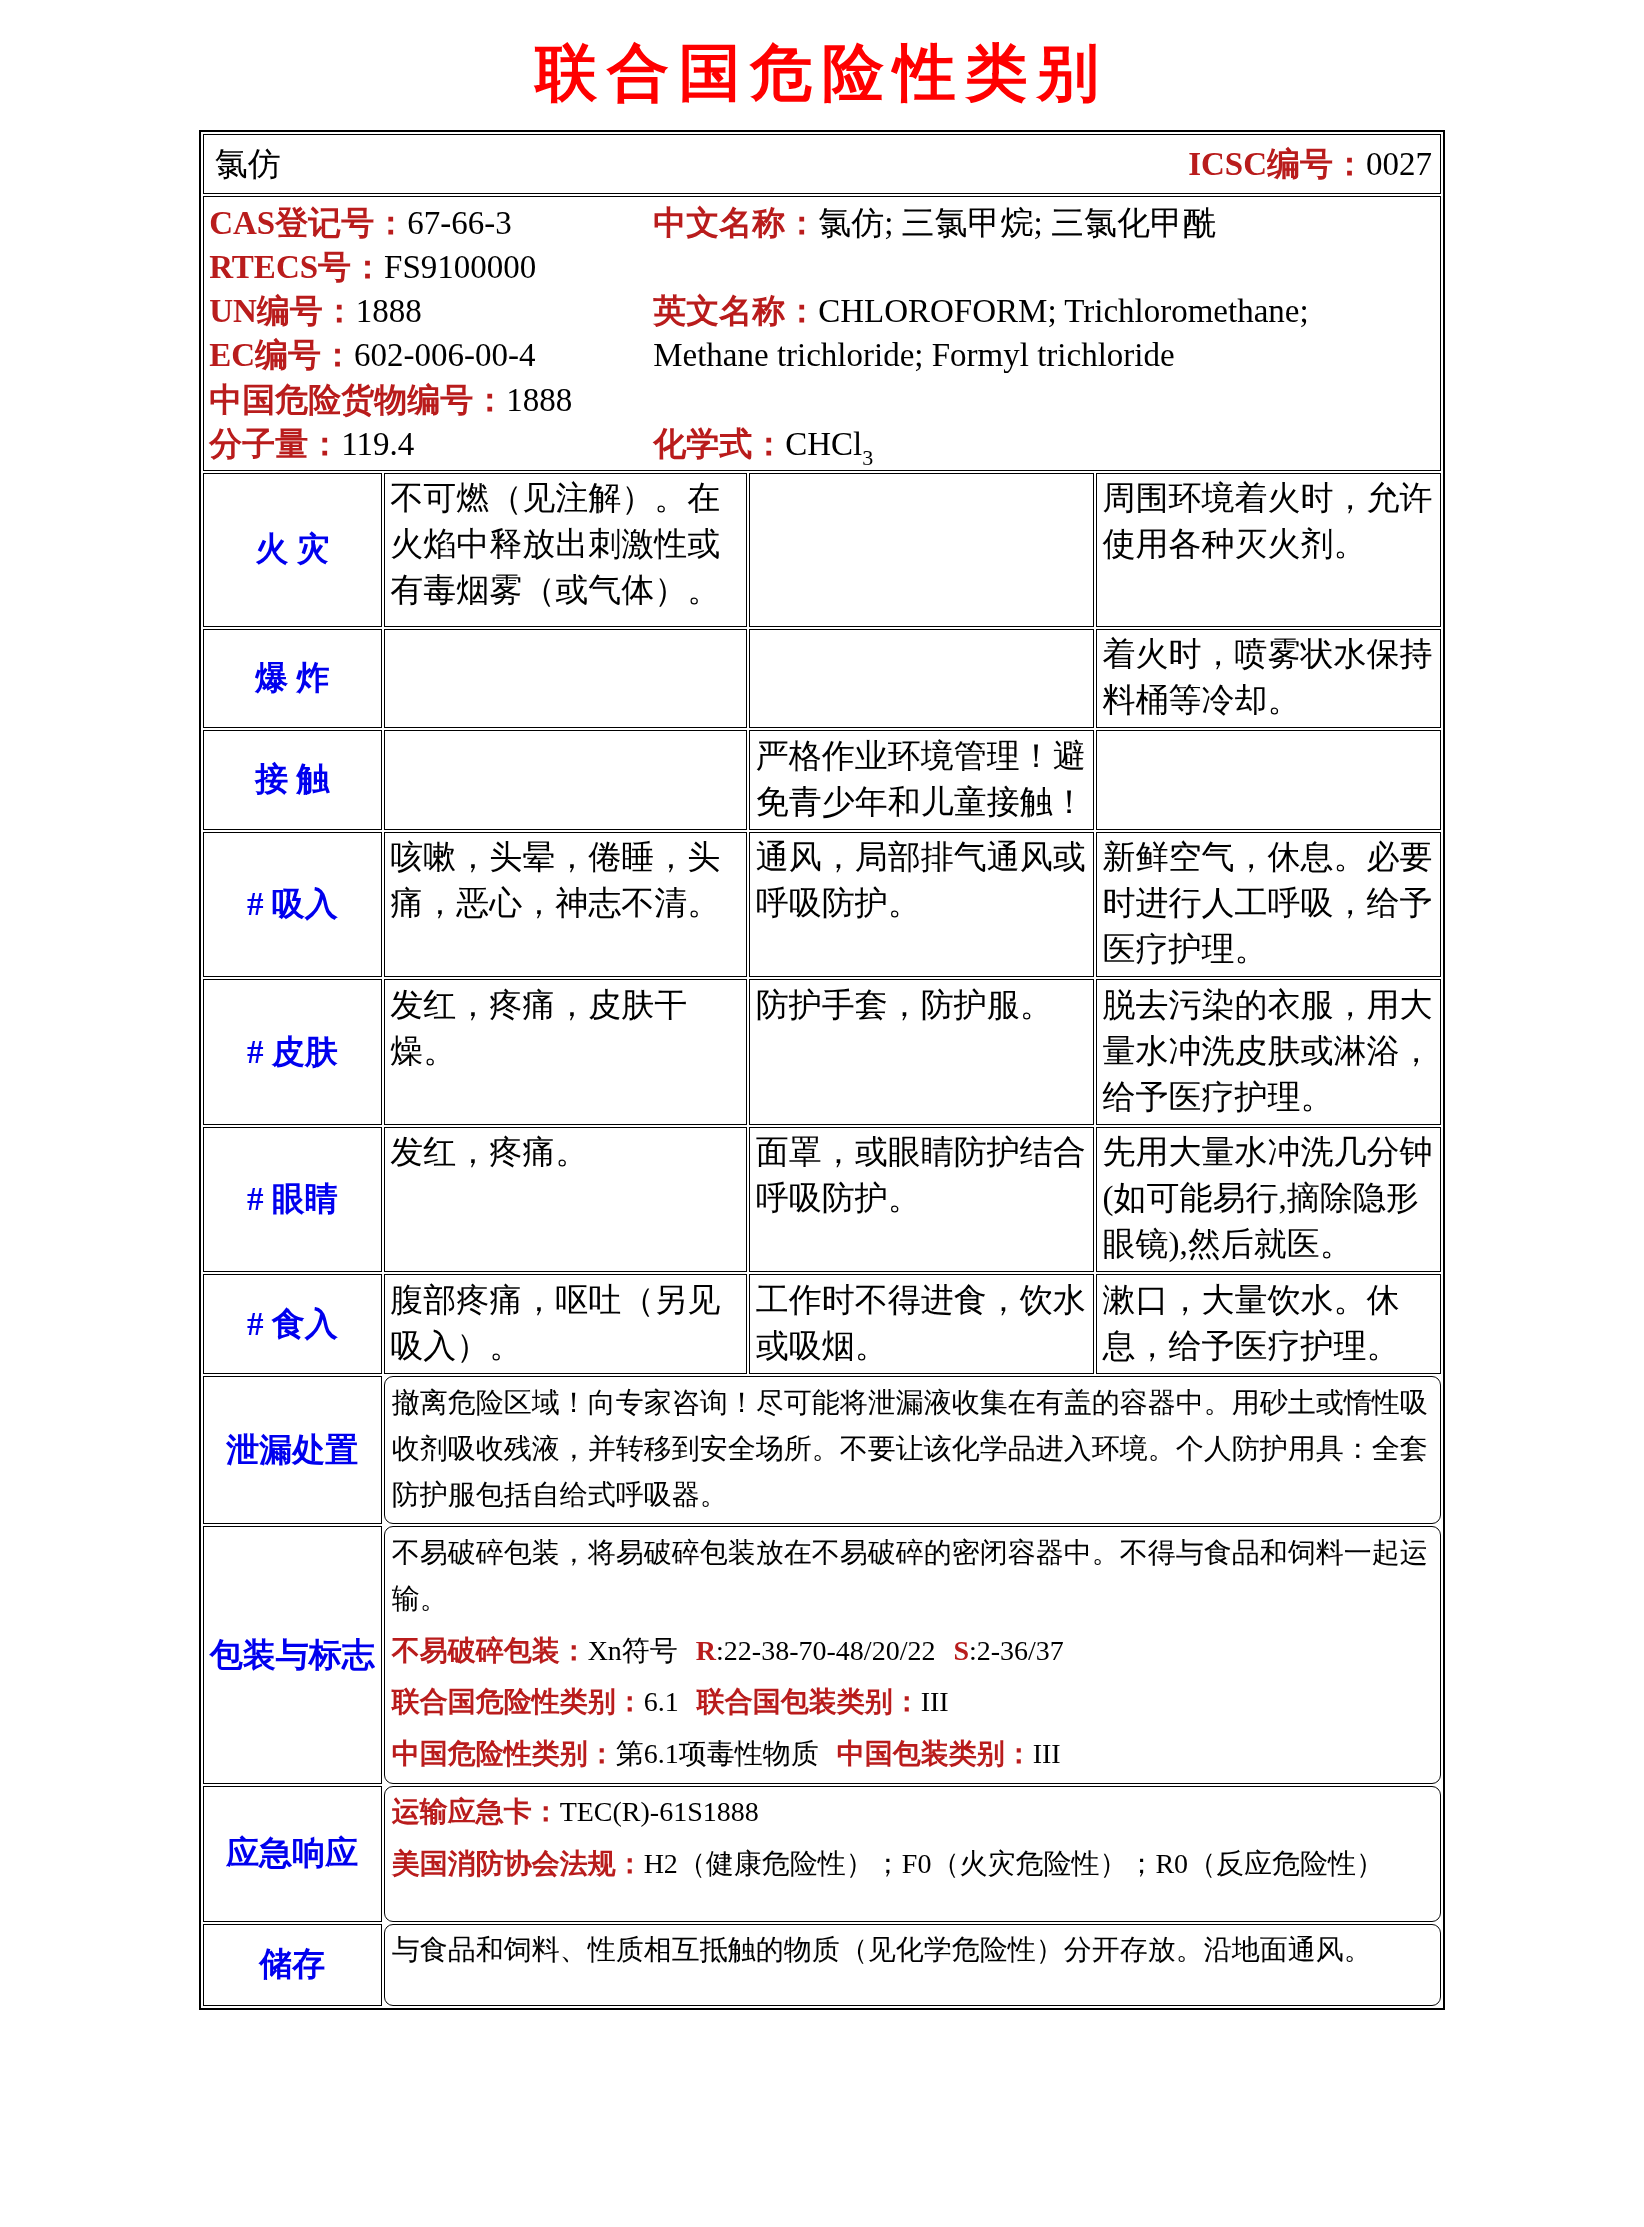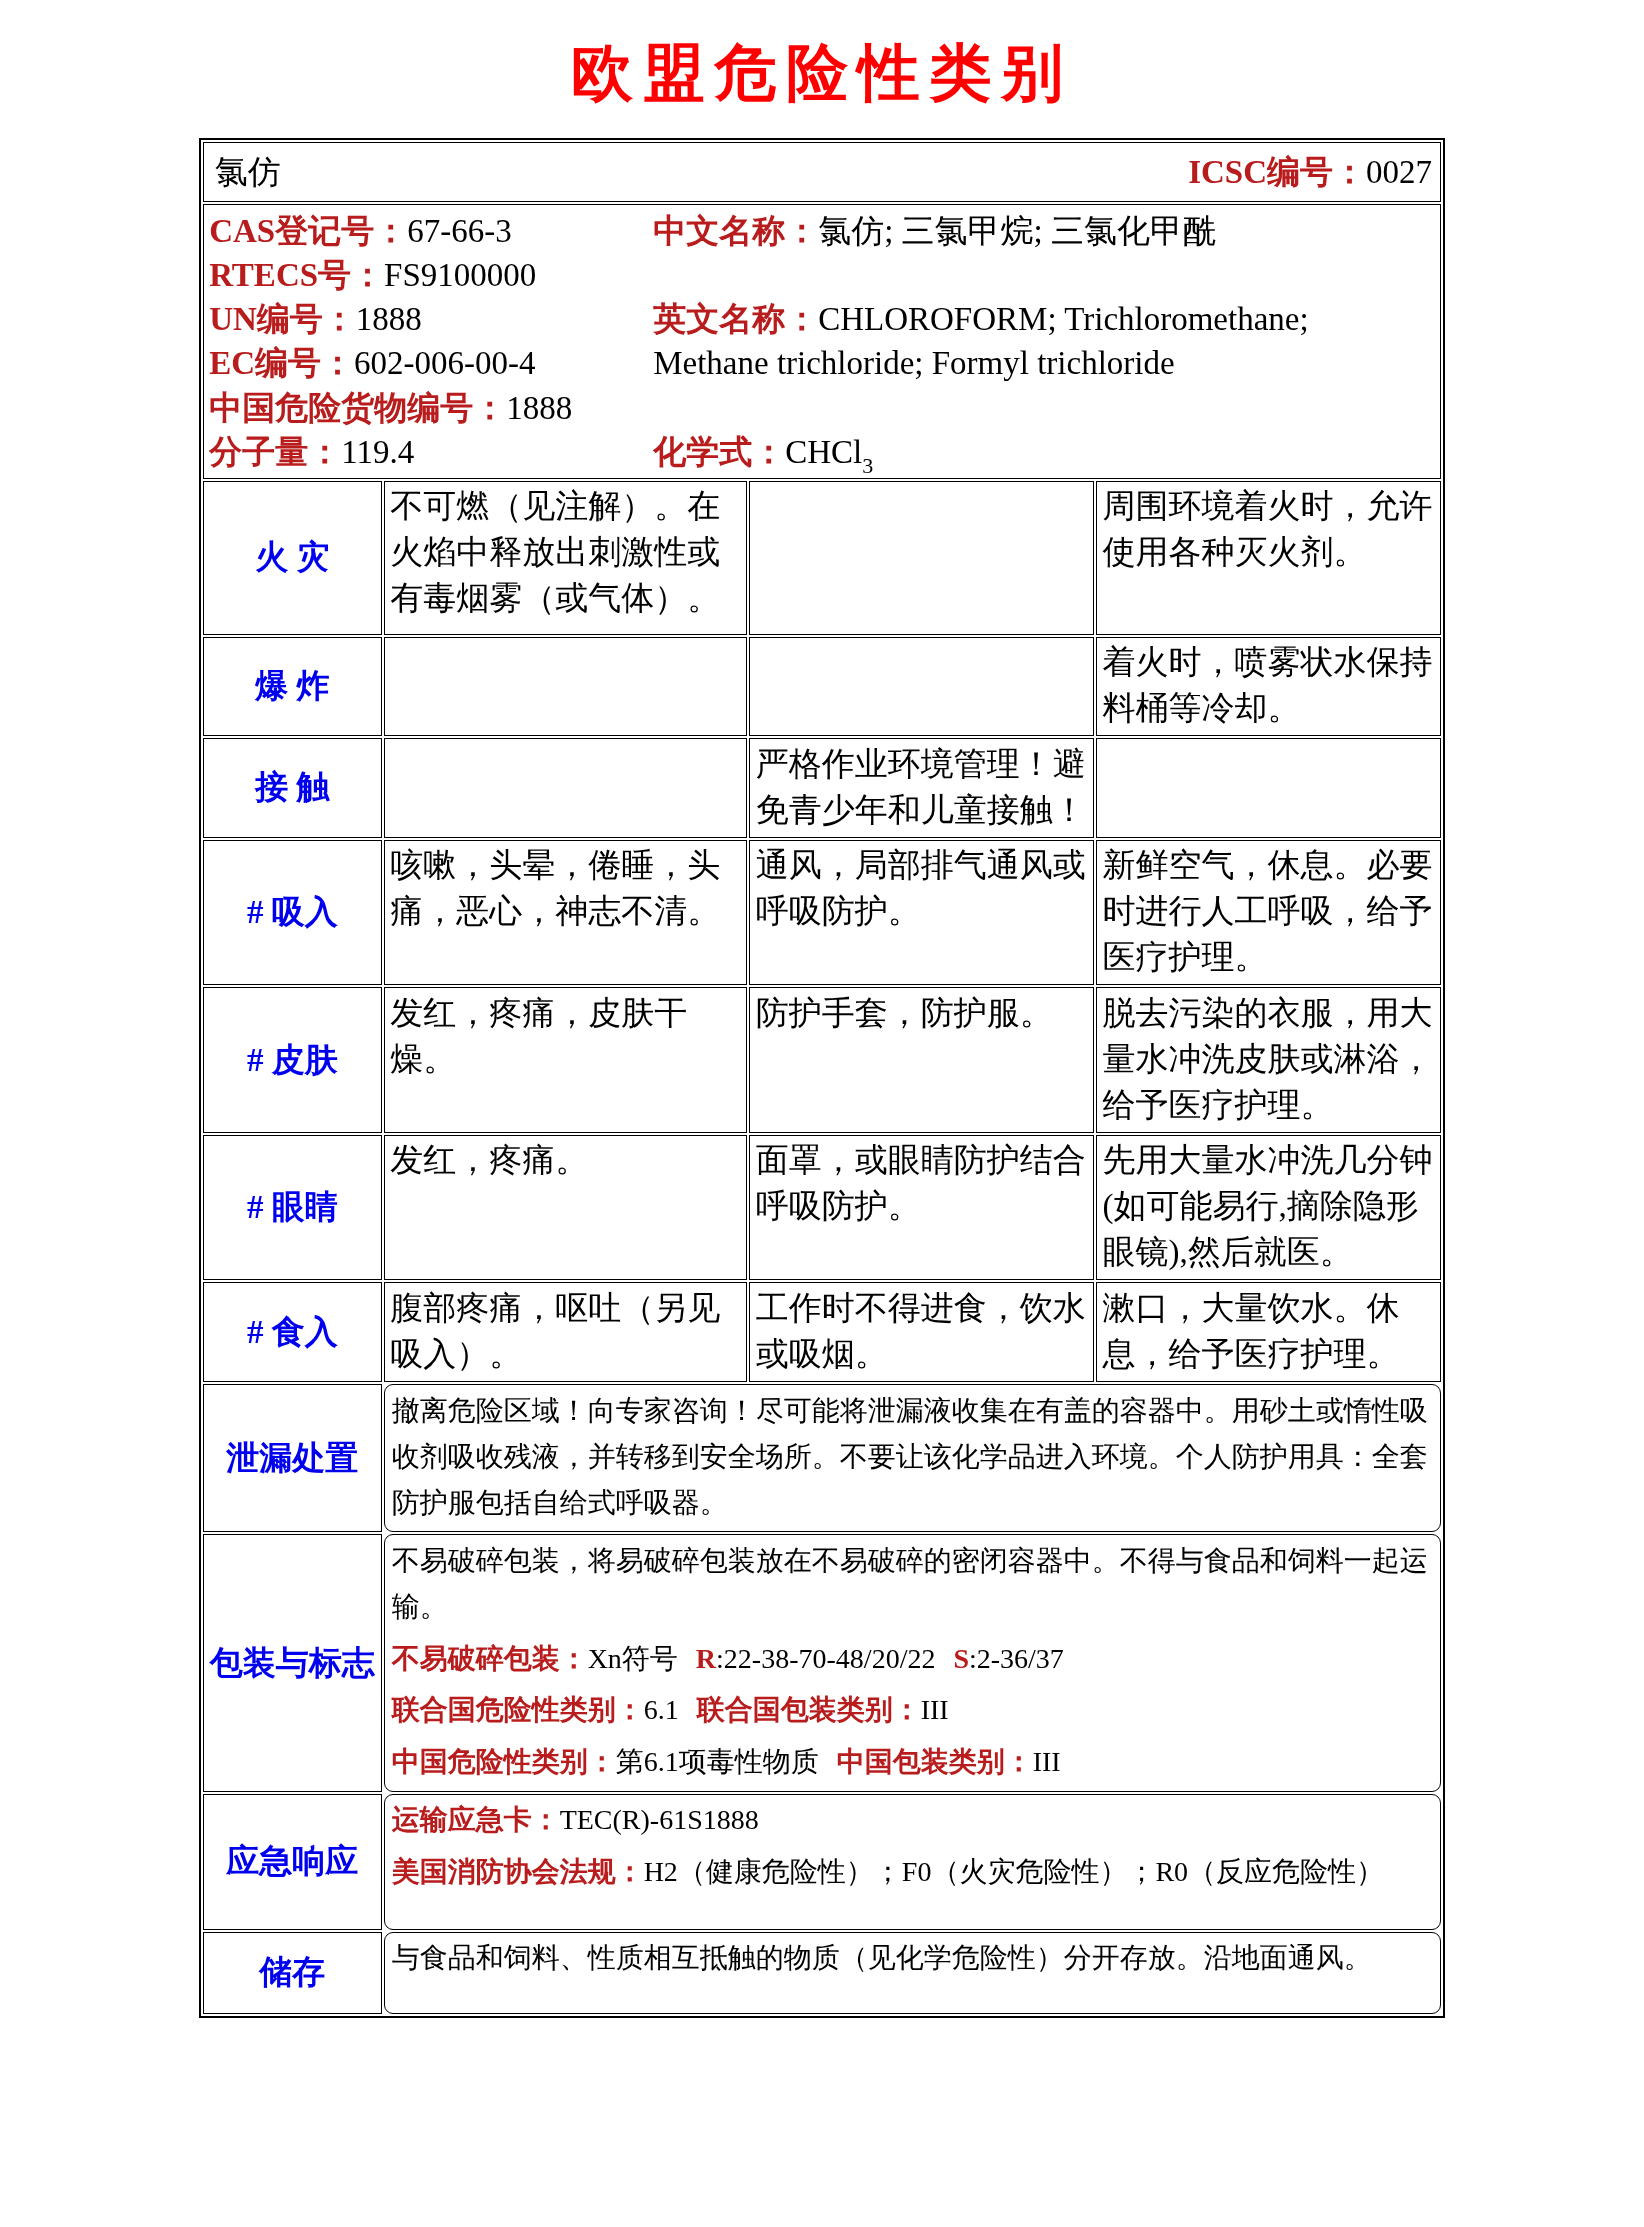--- a/index.html
+++ b/index.html
@@ -9,21 +9,21 @@
     font-family:"Liberation Serif","DejaVu Serif",serif;
   }
   .page-title{
     margin:40px 0 0 0;
     text-align:center;
     color:#FF0000;
     font-size:62px;line-height:67px;
     font-weight:bold;letter-spacing:9.7px;
   }
   table.card{
-    width:1246px;margin:31px auto 0 auto;
+    width:1246px;margin:23px auto 0 auto;
     border:2.8px solid #000;border-spacing:2.8px;border-collapse:separate;
     table-layout:fixed;
   }
   td,th{border:1.4px solid #000;background:#fff;overflow:hidden;}
   
   td.content{vertical-align:top;padding:1.4px 5.6px 4.2px 5.6px;font-size:33px;line-height:46px;}
   
   td.lbl,th.hz{
     color:#0000EE;font-weight:bold;text-align:center;vertical-align:middle;
     font-size:33px;line-height:43px;padding:1.4px 2.8px;
@@ -43,21 +43,21 @@
   sub.fsub{font-size:22px;line-height:0;vertical-align:-9.7px;}
   
   .wide{vertical-align:top;padding:2.8px 7px 5.6px 7px;font-size:28px;line-height:46px;border-radius:9px;}
   .wide p{margin:0;}
   .wide p.lab-line{margin-top:5.6px;}
   .gapL{display:inline-block;margin-left:18px;}
 </style>
 </head>
 <body>
 
-<h1 class="page-title">欧盟危险性类别</h1>
+<h1 class="page-title">联合国危险性类别</h1>
 
 <table class="card">
   <colgroup>
     <col style="width:14.5%">
       <col style="width:29.5%">
       <col style="width:28%">
       <col style="width:28%">
   </colgroup>
 
   <tbody>

